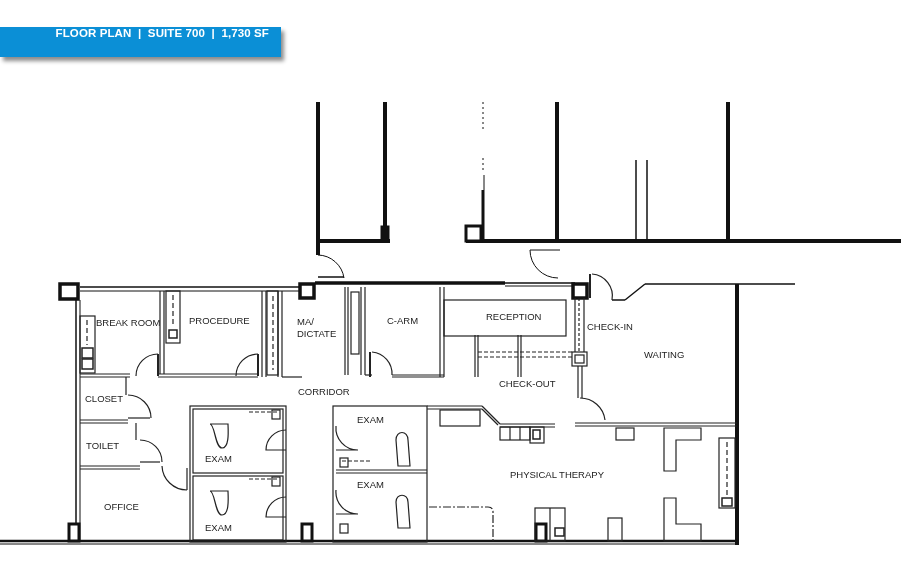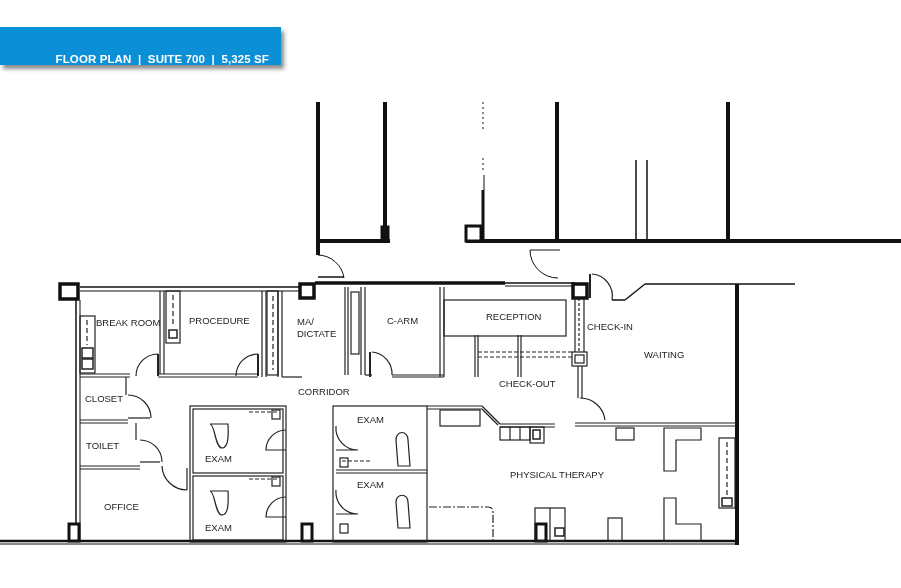--- a/index.html
+++ b/index.html
@@ -1,41 +1,41 @@
 <!DOCTYPE html>
 <html><head>
 <meta charset="utf-8">
 <style>
   html, body { margin: 0; padding: 0; background: #ffffff; }
   body { width: 901px; height: 588px; position: relative; overflow: hidden; font-family: "Liberation Sans", sans-serif; }
   .banner {
-    position: absolute; left: 0; top: 27px; width: 281px; height: 38px;
+    position: absolute; left: 0; top: 27px; width: 281px; height: 30px;
     background: #0b8fd6;
     box-shadow: 3px 4px 4px rgba(0,0,0,0.45);
     color: #ffffff; font-weight: bold; font-size: 11.5px;
-    display: flex; align-items: flex-end; justify-content: flex-end;
+    display: flex; align-items: flex-start; justify-content: flex-end;
     padding-right: 12px; box-sizing: border-box; letter-spacing: 0.1px;
   }
   .banner span { white-space: pre; }
   svg.plan { position: absolute; left: 0; top: 0; width: 901px; height: 588px; }
   .lbl { font-family: "Liberation Sans", sans-serif; font-size: 9.5px; fill: #222; }
 </style>
 </head>
 <body>
 
 <div class="banner">
   <span>FLOOR PLAN</span>
     <span>  </span>
     <span>|</span>
     <span>  </span>
     <span>SUITE 700</span>
     <span>  </span>
     <span>|</span>
     <span>  </span>
-    <span>5,325 SF</span>
+    <span>1,730 SF</span>
 </div>
 
 <svg class="plan" viewBox="0 0 901 588" xmlns="http://www.w3.org/2000/svg">
 
   <g stroke="#111" fill="none">
     <line x1="318" y1="102" x2="318" y2="255" stroke-width="4"></line>
     <line x1="385" y1="102" x2="385" y2="240" stroke-width="4"></line>
     <line x1="318" y1="241" x2="390" y2="241" stroke-width="4"></line>
     <rect x="381" y="226" width="8" height="15" fill="#111"></rect>
     <line x1="557" y1="102" x2="557" y2="241" stroke-width="4"></line>

